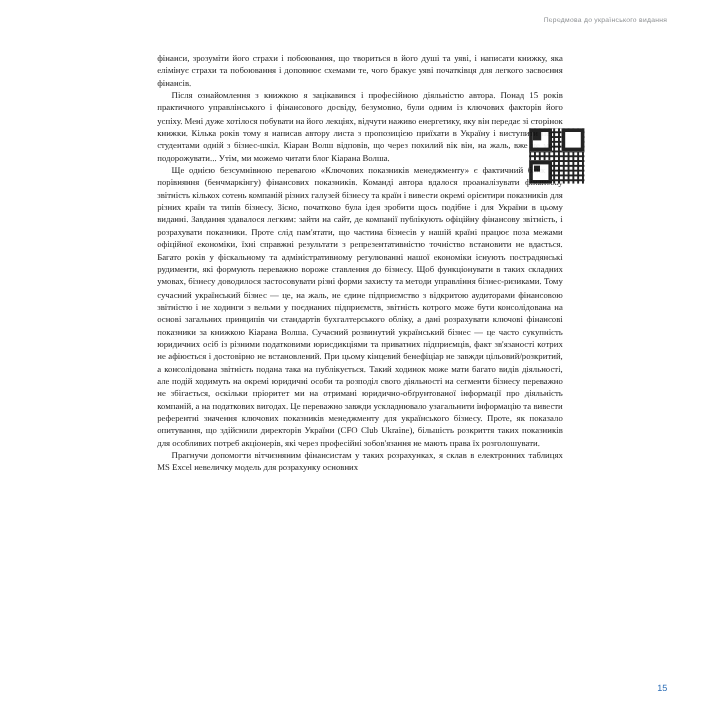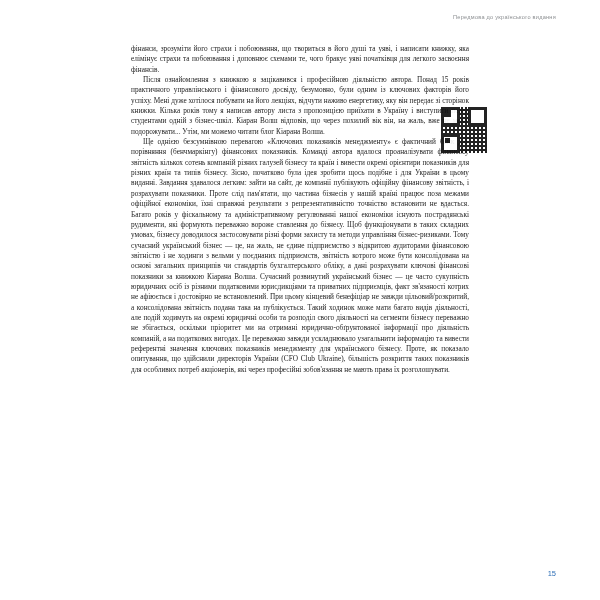--- a/index.html
+++ b/index.html
@@ -113,20 +113,21 @@
 <body>
 
 <div class="page">
 
   <div class="running-head">Передмова до українського видання</div>
 
   <div class="text-column">
     <p class="first">фінанси, зрозуміти його страхи і побоювання, що твориться в його душі та уяві, і написати книжку, яка елімінує страхи та побоювання і доповнює схемами те, чого бракує уяві початківця для легкого засвоєння фінансів.</p>
     <p>Після ознайомлення з книжкою я зацікавився і професійною діяльністю автора. Понад 15 років практичного управлінського і фінансового досвіду, безумовно, були одним із ключових факторів його успіху. Мені дуже хотілося побувати на його лекціях, відчути наживо енергетику, яку він передає зі сторінок книжки. Кілька років тому я написав автору листа з пропозицією приїхати в Україну і виступити перед студентами одній з бізнес-шкіл. Кіаран Волш відповів, що через похилий вік він, на жаль, вже не може подорожувати... Утім, ми можемо читати блог Кіарана Волша.</p>
     <p>Ще однією безсумнівною перевагою «Ключових показників менеджменту» є фактичний банк для порівняння (бенчмаркінгу) фінансових показників. Команді автора вдалося проаналізувати фінансову звітність кількох сотень компаній різних галузей бізнесу та країн і вивести окремі орієнтири показників для різних країн та типів бізнесу. Зісно, початково була ідея зробити щось подібне і для України в цьому виданні. Завдання здавалося легким: зайти на сайт, де компанії публікують офіційну фінансову звітність, і розрахувати показники. Проте слід пам'ятати, що частина бізнесів у нашій країні працює поза межами офіційної економіки, їхні справжні результати з репрезентативністю точніство встановити не вдасться. Багато років у фіскальному та адміністративному регулюванні нашої економіки існують пострадянські рудименти, які формують переважно вороже ставлення до бізнесу. Щоб функціонувати в таких складних умовах, бізнесу доводилося застосовувати різні форми захисту та методи управління бізнес-ризиками. Тому сучасний український бізнес — це, на жаль, не єдине підприємство з відкритою аудиторами фінансовою звітністю і не ходинги з вельми у поєднаних підприємств, звітність котрого може бути консолідована на основі загальних принципів чи стандартів бухгалтерського обліку, а дані розрахувати ключові фінансові показники за книжкою Кіарана Волша. Сучасний розвинутий український бізнес — це часто сукупність юридичних осіб із різними податковими юрисдикціями та приватних підприємців, факт зв'язаності котрих не афіюється і достовірно не встановлений. При цьому кінцевий бенефіціар не завжди цільовий/розкритий, а консолідована звітність подана така на публікується. Такий ходинок може мати багато видів діяльності, але подій ходимуть на окремі юридичні особи та розподіл свого діяльності на сегменти бізнесу переважно не збігається, оскільки пріоритет ми на отримані юридично-обґрунтованої інформації про діяльність компаній, а на податкових вигодах. Це переважно завжди ускладнювало узагальнити інформацію та вивести референтні значення ключових показників менеджменту для українського бізнесу. Проте, як показало опитування, що здійснили директорів України (CFO Club Ukraine), більшість розкриття таких показників для особливих потреб акціонерів, які через професійні зобов'язання не мають права їх розголошувати.</p>
+    <p>Прагнучи допомогти вітчизняним фінансистам у таких розрахунках, я склав в електронних таблицях MS Excel невеличку модель для розрахунку основних</p>
   </div>
 
   <div class="qr-wrap">
     <div class="qr">
       <div class="qr-core"></div>
       <div class="qr-core tr"></div>
       <div class="qr-bl">
         <div class="qr-core bl" style="top:1px;left:1px;width:5px;height:5px;"></div>
       </div>
     </div>

